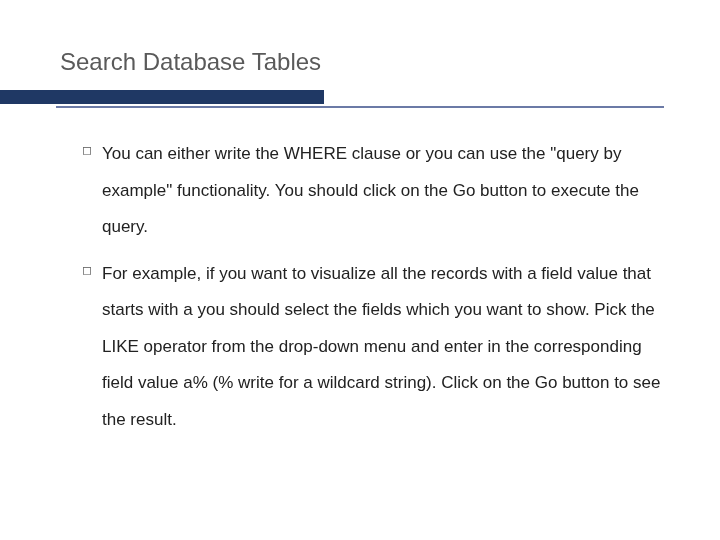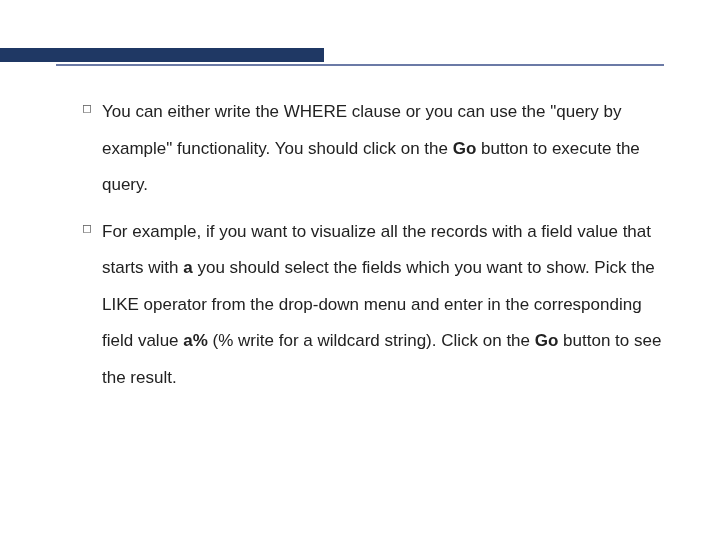--- a/index.html
+++ b/index.html
@@ -54,26 +54,27 @@
     color: #555;
     text-align: left;
     padding-left: 2px;
   }
   .text {
     flex: 1;
     font-size: 17px;
     line-height: 2.15;
     color: #222;
   }
-  .text b { font-weight: 700; }
+  .text b { font-weight: 400; }
 </style>
 </head>
 <body>
 
 <div class="slide">
+  <div class="title">Search Database Tables</div>
 
   <div class="rule-stack">
     <div class="rule-thick"></div>
     <div class="rule-wrap">
         <div class="rule-thin"></div>
       </div>
   </div>
 
   <div class="content">
 

